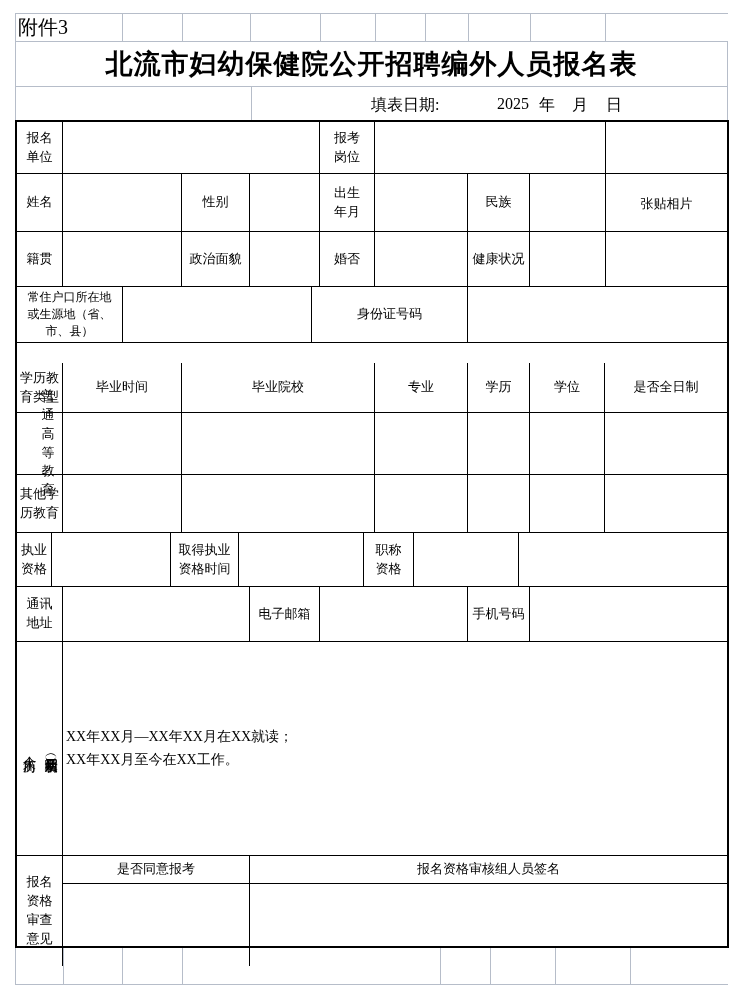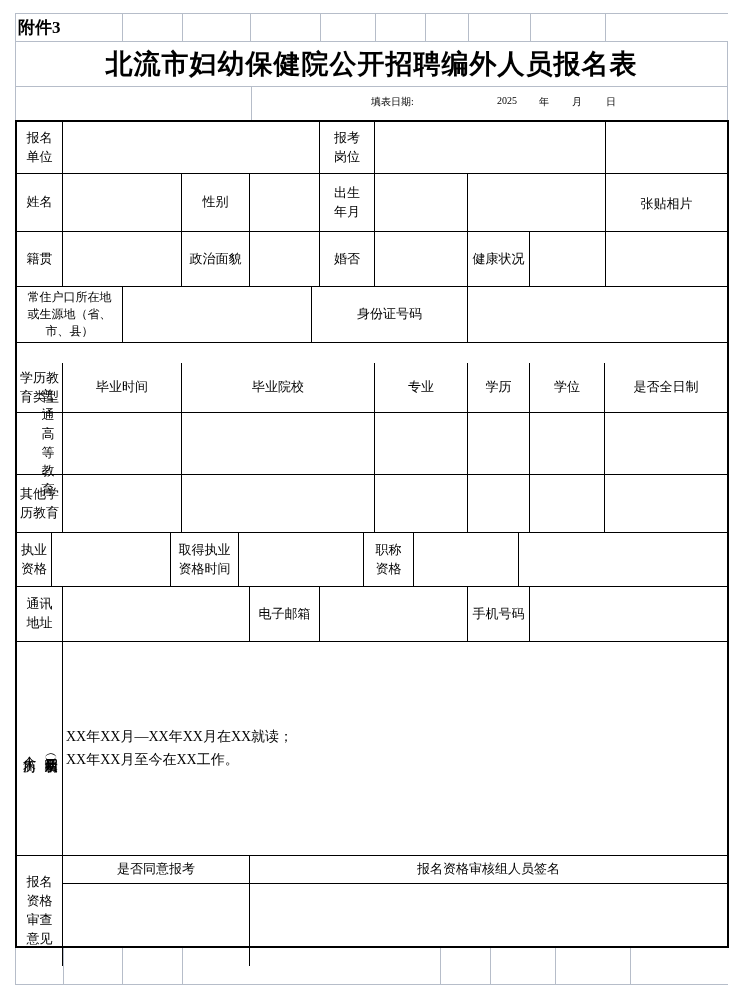--- a/index.html
+++ b/index.html
@@ -15,42 +15,42 @@
   .gridstrip { display:flex; border-top:1px solid var(--grid); border-bottom:1px solid var(--grid); border-left:1px solid var(--grid); }
   .gridstrip .gc { border-right:1px solid var(--grid); height:100%; display:flex; align-items:center; }
   .gridstrip .gc.fx { flex:1; }
 
   .titlebox { border-left:1px solid var(--grid); border-right:1px solid var(--grid); border-bottom:1px solid var(--grid);
     display:flex; align-items:center; justify-content:center; }
   .titlebox .t { font-size:27px; font-weight:bold; letter-spacing:1px; }
 
   .datebox { border-left:1px solid var(--grid); border-right:1px solid var(--grid); }
   .datebox .dv { position:absolute; top:0; bottom:0; left:235px; width:1px; background:var(--grid); }
-  .datebox span { position:absolute; top:8px; font-size:10px; }
+  .datebox span { position:absolute; top:8px; font-size:16px; }
 
   
   .formtable { border:2px solid var(--ink); background:#fff; }
   .row { display:flex; width:100%; }
   .c { border-right:1px solid var(--ink); border-bottom:1px solid var(--ink);
     display:flex; align-items:center; justify-content:center; text-align:center;
     padding:2px 4px; line-height:1.45; }
   .c.fx { flex:1; }
   .nbr { border-right:none !important; }
   .nbb { border-bottom:none !important; }
   .p2 { padding:2px; }
   .w26 { display:inline-block; width:26px; }
   .w86 { display:inline-block; width:86px; font-size:12px; line-height:1.4; }
   .w28 { display:inline-block; width:28px; }
   .photo { border-left:1px solid var(--ink); border-bottom:1px solid var(--ink);
     display:flex; align-items:center; justify-content:center; }
   .vertwrap { display:flex; flex-direction:row; align-items:center; justify-content:center; gap:3px; height:100%; }
   .vert { writing-mode:vertical-rl; letter-spacing:2px; }
   .resume-body { flex-direction:column; align-items:flex-start; justify-content:center; font-size:14px; line-height:1.6; padding-left:3px; }
   .subcol { flex:1; display:flex; flex-direction:column; }
-  .boldsm { font-weight:bold; font-size:17px;text-align:right; }
+  .boldsm { font-weight:normal; font-size:20px;text-align:right; }
 </style>
 </head>
 <body>
 
 <div class="abs gridstrip" style="left:15px; top:13px; width:713px; height:29px;">
   <div class="gc" style="width:107px;">
     <span class="boldsm" style="padding-left:2px;">附件3</span>
   </div>
   <div class="gc" style="width:60px;"></div>
   <div class="gc" style="width:68px;"></div>
@@ -99,20 +99,23 @@
       </div>
     <div class="c" style="width:119px;"></div>
     <div class="c" style="width:68px;">
         <span>性别</span>
       </div>
     <div class="c" style="width:70px;"></div>
     <div class="c" style="width:55px;">
         <span class="w26">出生年月</span>
       </div>
     <div class="c" style="width:93px;"></div>
+    <div class="c" style="width:62px;">
+        <span>民族</span>
+      </div>
     <div class="c fx nbr"></div>
   </div>
 
   <div class="row" style="height:55px;">
     <div class="c" style="width:46px;">
         <span>籍贯</span>
       </div>
     <div class="c" style="width:119px;"></div>
     <div class="c" style="width:68px;">
         <span>政治面貌</span>

